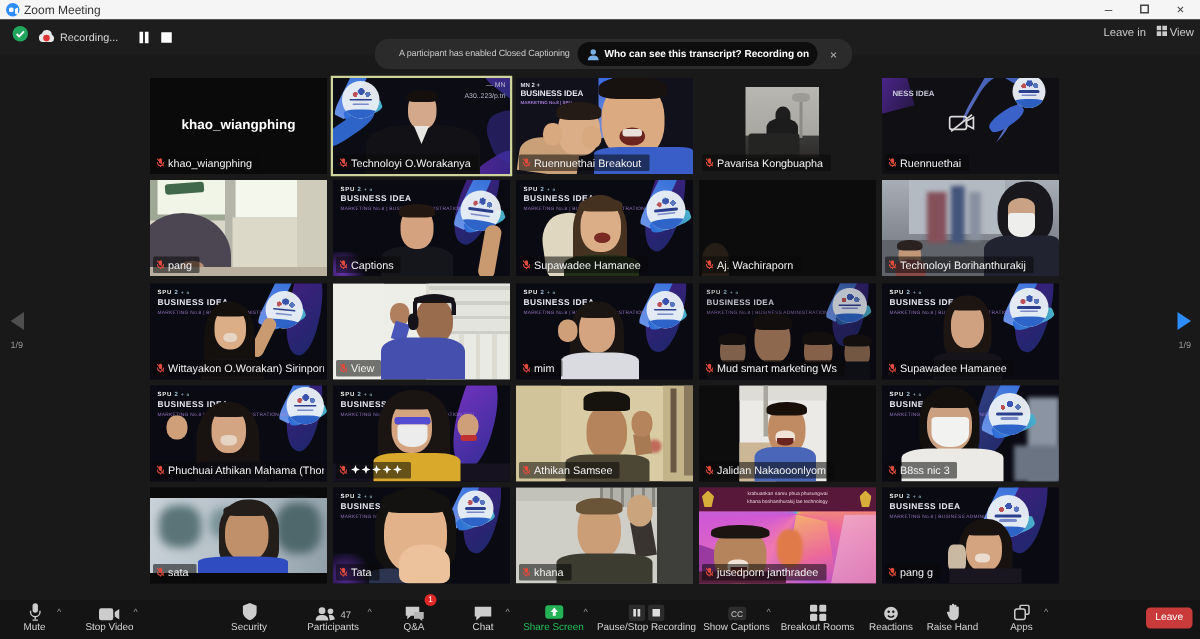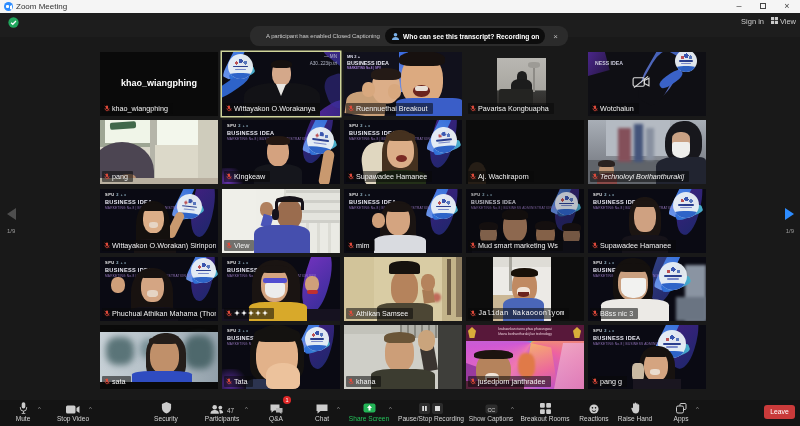--- a/index.html
+++ b/index.html
@@ -52,21 +52,35 @@
       <div class="ttl">Zoom Meeting</div>
   <div class="wc" style="right:52px">–</div>
       <div class="wc" style="right:28px"><span style="display:inline-block;width:6px;height:6px;border:1px solid #444;margin-top:3px"></span></div>
       <div class="wc" style="right:4px">×</div>
 </div>
 <div id="menubar"></div>
 <svg class="shield" viewBox="0 0 12 12">
       <circle cx="6" cy="6" r="5.6" fill="#21a65d"></circle>
       <path d="M3.4 6.2 L5.2 7.9 L8.7 4.3" stroke="#fff" stroke-width="1.4" fill="none"></path>
     </svg>
-<div class="signin">Sign in</div>
+<div class="rec">
+  <svg width="12" height="9" viewBox="0 0 12 9" style="margin-right:3px">
+        <path d="M3 8 A3 3 0 0 1 3 2.3 A3.4 3.4 0 0 1 9.6 3.2 A2.6 2.6 0 0 1 9.4 8 Z" fill="#e8e8e8"></path>
+        <circle cx="6" cy="5.4" r="2.2" fill="#d33"></circle>
+      </svg>
+  <span>Recording...</span>
+  <svg width="8" height="8" viewBox="0 0 8 8" style="margin-left:13px">
+        <rect x="1" y="0" width="2.4" height="8" fill="#fff"></rect>
+        <rect x="4.6" y="0" width="2.4" height="8" fill="#fff"></rect>
+      </svg>
+  <svg width="8" height="8" viewBox="0 0 8 8" style="margin-left:7px">
+        <rect x="0.5" y="0.5" width="7" height="7" fill="#fff"></rect>
+      </svg>
+</div>
+<div class="signin">Leave in</div>
 <div class="viewbtn"><svg width="7" height="7" viewBox="0 0 9 9" style="margin-right:2px">
         <rect x="0" y="0" width="4" height="4" fill="#ccc"></rect>
         <rect x="5" y="0" width="4" height="4" fill="#ccc"></rect>
         <rect x="0" y="5" width="4" height="4" fill="#ccc"></rect>
         <rect x="5" y="5" width="4" height="4" fill="#ccc"></rect>
       </svg>View</div>
 <div id="toast">
   <span class="t1">A participant has enabled Closed Captioning</span>
   <div class="pill"><svg width="9" height="9" viewBox="0 0 10 10" style="margin:0 3px 0 6px">
           <circle cx="5" cy="3" r="2" fill="#7ab0e8"></circle>
@@ -112,21 +126,21 @@
         </div>
         <div style="position:absolute;left:22px;top:31px;width:76px;height:33px;background:#121216;border-radius:40% 40% 0 0;z-index:9"></div>
         <div style="position:absolute;left:54px;top:32px;width:10px;height:12px;background:#e8e6e2;clip-path:polygon(0 0,100% 0,50% 100%);z-index:10"></div>
         <div class="label">
           <svg class="mic" viewBox="0 0 8 9">
             <rect x="2.6" y="0.5" width="2.8" height="4.6" rx="1.4" fill="#e14b3b"></rect>
             <path d="M1.4 3.8 V4.6 A2.6 2.6 0 0 0 6.6 4.6 V3.8" stroke="#e14b3b" stroke-width="0.9" fill="none"></path>
             <line x1="4" y1="7.2" x2="4" y2="8.2" stroke="#e14b3b" stroke-width="0.9"></line>
             <line x1="1" y1="0.8" x2="7" y2="7.6" stroke="#e14b3b" stroke-width="0.9"></line>
           </svg>
-          <span>Wittayakon O.Worakanya</span>
+          <span>Technoloyi O.Worakanya</span>
         </div>
       </div>
 <div class="tile" style="left:344px;top:52px;">
         <div style="position:absolute;inset:0;background:#11111c"></div>
         <div style="position:absolute;left:3px;top:2px;z-index:4;color:#dde;font-size:4px;font-weight:bold">MN 2 +<div style="font-size:5.4px;margin-top:1px;color:#e8e8f2">BUSINESS IDEA</div><div style="font-size:3px;color:#9f7ad0">MARKETING No.8 | SPU</div></div>
         <div style="position:absolute;left:55px;top:0px;width:9px;height:40px;background:linear-gradient(#3a6be0,#7a90d8);z-index:5"></div>
         <div style="position:absolute;left:64px;top:0px;width:16px;height:34px;background:#0d1528;z-index:4"></div>
         <div style="position:absolute;left:28px;top:18px;width:28px;height:34px;z-index:10">
           <div style="position:absolute;inset:0;border-radius:46% 46% 44% 44%;background:#dcae88"></div>
           <div style="position:absolute;left:-5%;top:-6%;width:110%;height:36.0%;border-radius:48% 48% 26% 26%;background:#241a16"></div>
@@ -187,21 +201,21 @@
           <path d="M13 6 L18 3.5 V11.5 L13 9 Z" fill="none" stroke="#dcdcdc" stroke-width="1.2"></path>
           <line x1="2" y1="13.5" x2="17" y2="1.5" stroke="#dcdcdc" stroke-width="1.3"></line>
         </svg>
         <div class="label">
           <svg class="mic" viewBox="0 0 8 9">
             <rect x="2.6" y="0.5" width="2.8" height="4.6" rx="1.4" fill="#e14b3b"></rect>
             <path d="M1.4 3.8 V4.6 A2.6 2.6 0 0 0 6.6 4.6 V3.8" stroke="#e14b3b" stroke-width="0.9" fill="none"></path>
             <line x1="4" y1="7.2" x2="4" y2="8.2" stroke="#e14b3b" stroke-width="0.9"></line>
             <line x1="1" y1="0.8" x2="7" y2="7.6" stroke="#e14b3b" stroke-width="0.9"></line>
           </svg>
-          <span>Wotchalun</span>
+          <span>Ruennuethai</span>
         </div>
       </div>
 <div class="tile" style="left:100px;top:120px;">
         <div style="position:absolute;inset:0;background:#d9d7c9"></div>
         <div style="position:absolute;left:0px;top:0px;width:118px;height:27px;background:#9ea694;z-index:2"></div>
         <div style="position:absolute;left:5px;top:0px;width:45px;height:23px;background:#f0f5e8;z-index:3"></div>
         <div style="position:absolute;left:57px;top:0px;width:41px;height:25px;background:#f3f7ec;z-index:3"></div>
         <div style="position:absolute;left:50px;top:0px;width:7px;height:64px;background:#b5b5a9;z-index:2"></div>
         <div style="position:absolute;left:55px;top:25px;width:63px;height:39px;background:#dcd9c9;z-index:2"></div>
         <div style="position:absolute;left:98px;top:0px;width:20px;height:64px;background:#cfccbc;z-index:2"></div>
@@ -244,21 +258,21 @@
         </div>
         <div style="position:absolute;left:32px;top:44px;width:48px;height:20px;background:#15161c;border-radius:40% 40% 0 0;z-index:9"></div>
         <div style="position:absolute;left:-12px;top:48px;width:36px;height:26px;background:radial-gradient(circle,#6a35b5,transparent 70%);z-index:3"></div>
         <div class="label">
           <svg class="mic" viewBox="0 0 8 9">
             <rect x="2.6" y="0.5" width="2.8" height="4.6" rx="1.4" fill="#e14b3b"></rect>
             <path d="M1.4 3.8 V4.6 A2.6 2.6 0 0 0 6.6 4.6 V3.8" stroke="#e14b3b" stroke-width="0.9" fill="none"></path>
             <line x1="4" y1="7.2" x2="4" y2="8.2" stroke="#e14b3b" stroke-width="0.9"></line>
             <line x1="1" y1="0.8" x2="7" y2="7.6" stroke="#e14b3b" stroke-width="0.9"></line>
           </svg>
-          <span>Kingkeaw</span>
+          <span>Captions</span>
         </div>
       </div>
 <div class="tile" style="left:344px;top:120px;">
         <div class="bi"></div>
         <div class="bi-txt">
           <div class="bi-spu">SPU <span style="color:#9bc">2</span> <span style="color:#8ab;font-size:3px">+ o</span></div>
           <div class="bi-main" style="font-size:5.6px">BUSINESS IDEA</div>
           <div class="bi-sub">MARKETING No.8 | BUSINESS ADMINISTRATION SPU</div>
         </div>
         <div style="position:absolute;left:88px;top:-14px;width:23px;height:62px;background:linear-gradient(120deg,#52249c,#232e82);opacity:0.8;transform:rotate(18deg);border-radius:26% 60% 36% 60%;z-index:3"></div>
@@ -296,21 +310,21 @@
         <div class="label">
           <svg class="mic" viewBox="0 0 8 9">
             <rect x="2.6" y="0.5" width="2.8" height="4.6" rx="1.4" fill="#e14b3b"></rect>
             <path d="M1.4 3.8 V4.6 A2.6 2.6 0 0 0 6.6 4.6 V3.8" stroke="#e14b3b" stroke-width="0.9" fill="none"></path>
             <line x1="4" y1="7.2" x2="4" y2="8.2" stroke="#e14b3b" stroke-width="0.9"></line>
             <line x1="1" y1="0.8" x2="7" y2="7.6" stroke="#e14b3b" stroke-width="0.9"></line>
           </svg>
           <span>Aj. Wachiraporn</span>
         </div>
       </div>
-<div class="tile" style="left:588px;top:120px;font-style:italic;">
+<div class="tile" style="left:588px;top:120px;">
         <div style="position:absolute;inset:0;background:linear-gradient(#a8aeb6,#7a7e86 75%,#5c6066)"></div>
         <div style="position:absolute;left:18px;top:0px;width:64px;height:36px;background:#b4bac2;z-index:2"></div>
         <div style="position:absolute;left:30px;top:8px;width:13px;height:34px;background:#84505a;filter:blur(1.5px);z-index:3"></div>
         <div style="position:absolute;left:46px;top:4px;width:9px;height:38px;background:#44547a;filter:blur(1.5px);z-index:3"></div>
         <div style="position:absolute;left:58px;top:8px;width:8px;height:32px;background:#8890a0;filter:blur(1.5px);z-index:3"></div>
         <div style="position:absolute;left:0px;top:40px;width:118px;height:24px;background:#60646a;z-index:2"></div>
         <div style="position:absolute;left:11px;top:41px;width:15px;height:19px;z-index:6">
           <div style="position:absolute;inset:0;border-radius:46% 46% 44% 44%;background:#c29878"></div>
           <div style="position:absolute;left:-5%;top:-6%;width:110%;height:38.0%;border-radius:48% 48% 26% 26%;background:#2a2220"></div>
         </div>
@@ -597,21 +611,21 @@
         <div class="label">
           <svg class="mic" viewBox="0 0 8 9">
             <rect x="2.6" y="0.5" width="2.8" height="4.6" rx="1.4" fill="#e14b3b"></rect>
             <path d="M1.4 3.8 V4.6 A2.6 2.6 0 0 0 6.6 4.6 V3.8" stroke="#e14b3b" stroke-width="0.9" fill="none"></path>
             <line x1="4" y1="7.2" x2="4" y2="8.2" stroke="#e14b3b" stroke-width="0.9"></line>
             <line x1="1" y1="0.8" x2="7" y2="7.6" stroke="#e14b3b" stroke-width="0.9"></line>
           </svg>
           <span>Athikan Samsee</span>
         </div>
       </div>
-<div class="tile" style="left:466px;top:257px;font-family:Liberation Mono, monospace;">
+<div class="tile" style="left:466px;top:257px;">
         <div style="position:absolute;inset:0;background:#0d0d0d"></div>
         <div style="position:absolute;left:27px;top:0px;width:58px;height:64px;background:#eceae6;z-index:3"></div>
         <div style="position:absolute;left:27px;top:0px;width:58px;height:10px;background:#dedcd6;z-index:4"></div>
         <div style="position:absolute;left:43px;top:0px;width:3px;height:34px;background:#a8a69e;z-index:4"></div>
         <div style="position:absolute;left:27px;top:38px;width:24px;height:26px;background:#cbb795;z-index:4"></div>
         <div style="position:absolute;left:46px;top:13px;width:25px;height:33px;z-index:8">
           <div style="position:absolute;inset:0;border-radius:46% 46% 44% 44%;background:#c08a62"></div>
           <div style="position:absolute;left:-5%;top:-6%;width:110%;height:28.000000000000004%;border-radius:48% 48% 26% 26%;background:#181008"></div>
         </div>
         <div style="position:absolute;left:51px;top:30px;width:13px;height:9px;background:#f0e4d8;border-radius:40%;z-index:9"></div>

